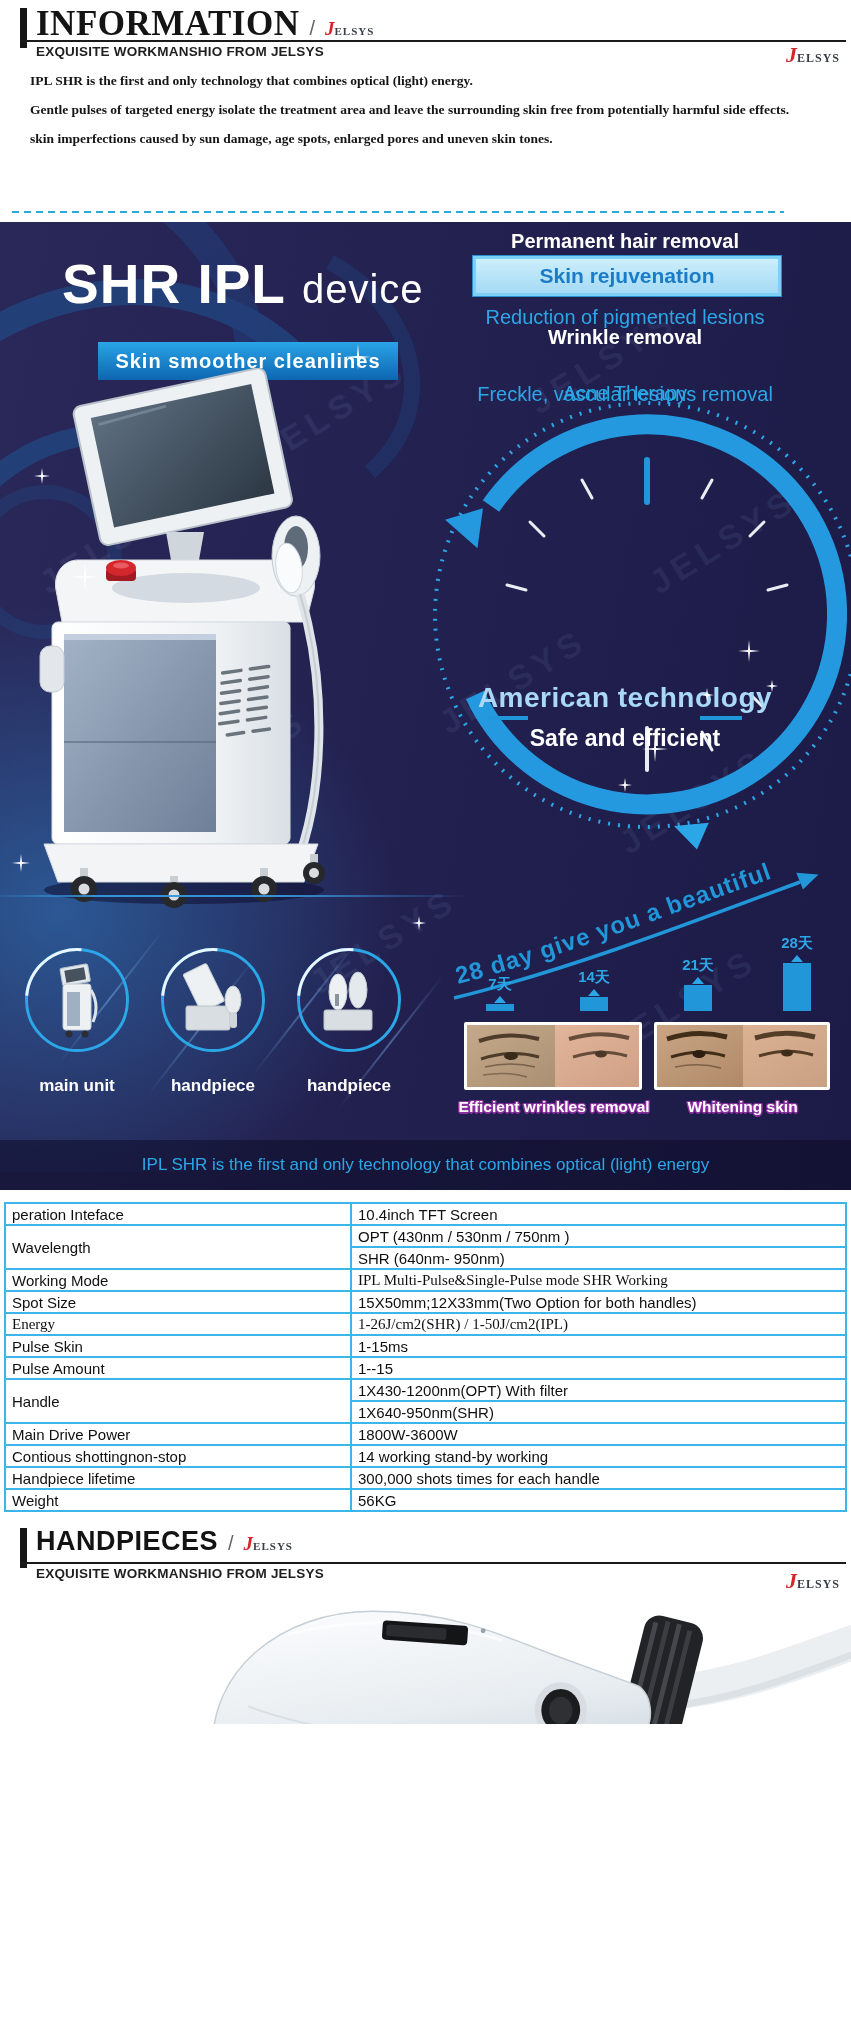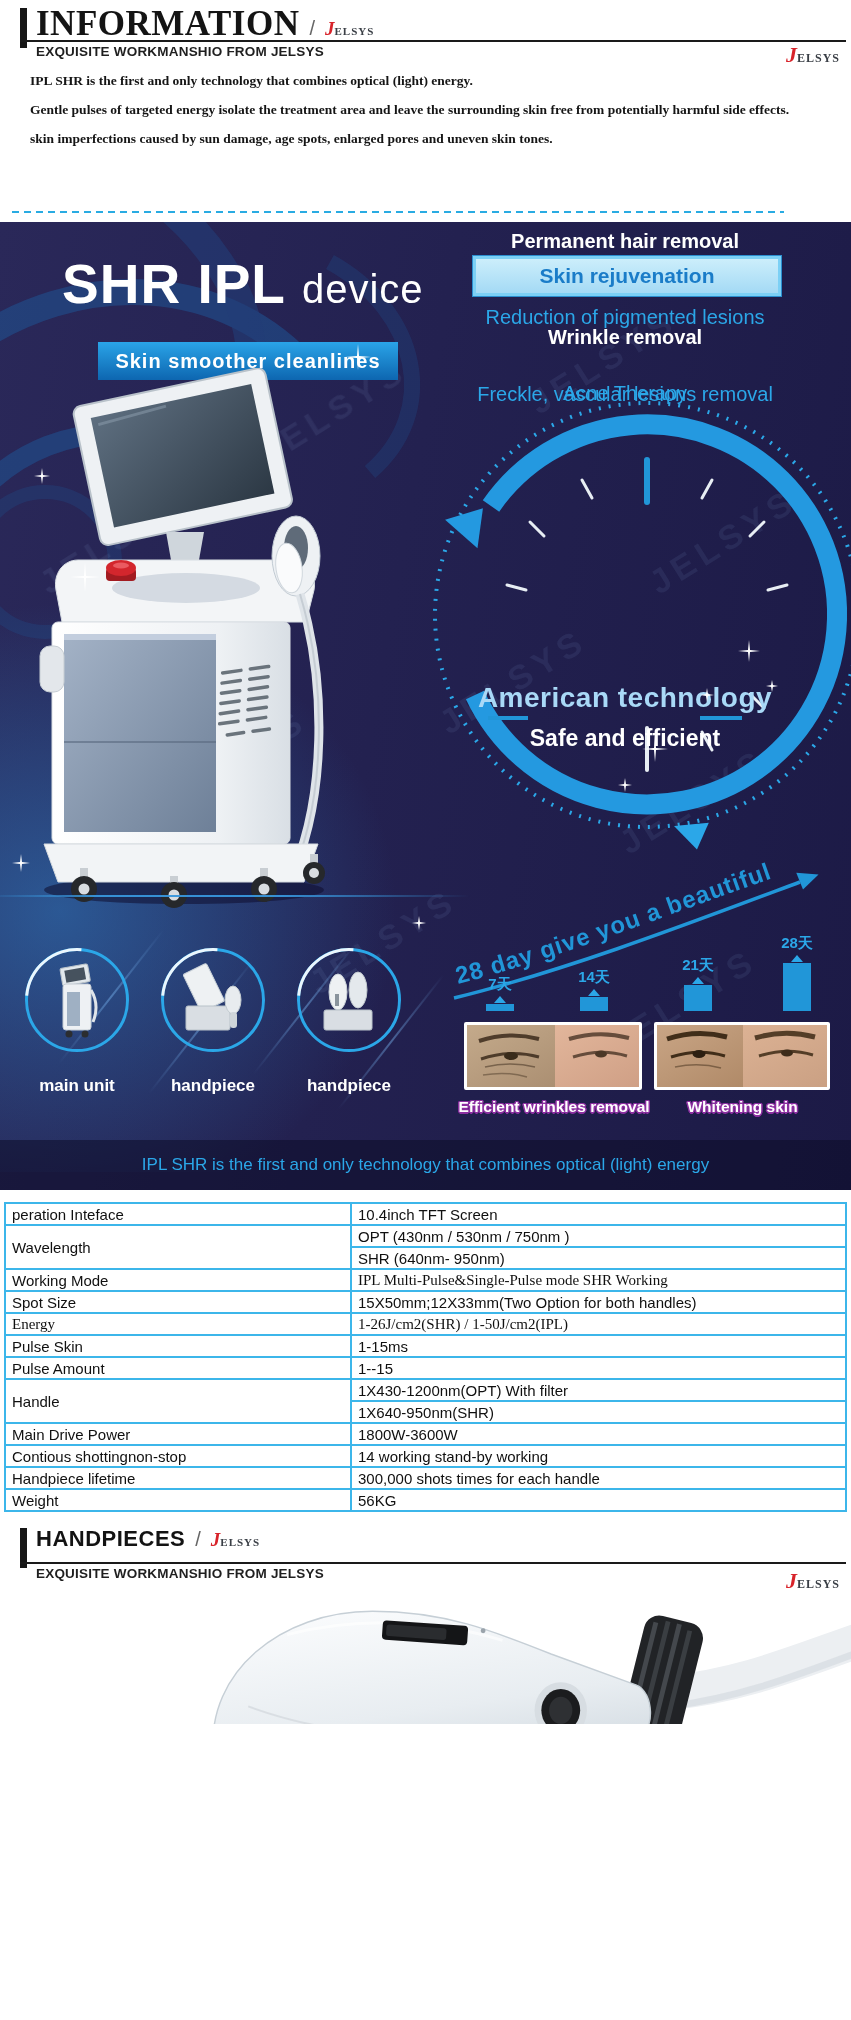--- a/index.html
+++ b/index.html
@@ -4,21 +4,21 @@
 <style>
   html,body{margin:0;padding:0;background:#fff;}
   .page{position:relative;width:851px;height:1724px;background:#fff;overflow:hidden;
         font-family:"Liberation Sans",sans-serif;}
   .abs{position:absolute;}
 
   
   .hd-bar{position:absolute;width:7px;background:#161616;}
   .hd-title-row{position:absolute;display:flex;align-items:baseline;gap:10px;white-space:nowrap;}
   .hd-title-serif{font-family:"Liberation Serif",serif;font-weight:700;font-size:35px;color:#141414;letter-spacing:.5px;}
-  .hd-title-sans{font-weight:700;font-size:22px;color:#131313;letter-spacing:.5px;}
+  .hd-title-sans{font-weight:700;font-size:27px;color:#131313;letter-spacing:.5px;}
   .hd-slash{font-size:20px;color:#666;font-weight:400;}
   .hd-underline{position:absolute;height:2px;background:#1a1a1a;}
   .hd-tagline{position:absolute;font-size:13.5px;font-weight:700;color:#1f1f1f;letter-spacing:.2px;}
   .jlogo{display:inline-flex;align-items:baseline;font-family:"Liberation Serif",serif;}
   .jlogo .j{color:#d8232a;font-weight:700;font-size:22px;font-style:italic;line-height:1;}
   .jlogo .rest{color:#3a3f46;font-size:12px;letter-spacing:1px;font-weight:600;}
   .jlogo.small .j{font-size:19px;} .jlogo.small .rest{font-size:11px;}
 
   
   .paras{position:absolute;left:30px;top:66px;width:800px;font-family:"Liberation Serif",serif;

